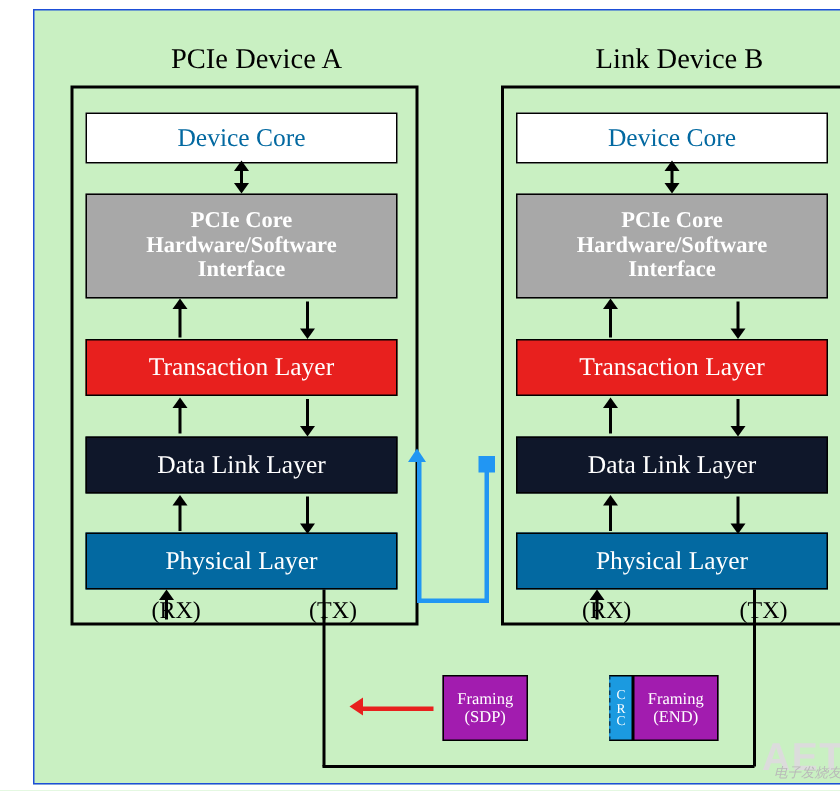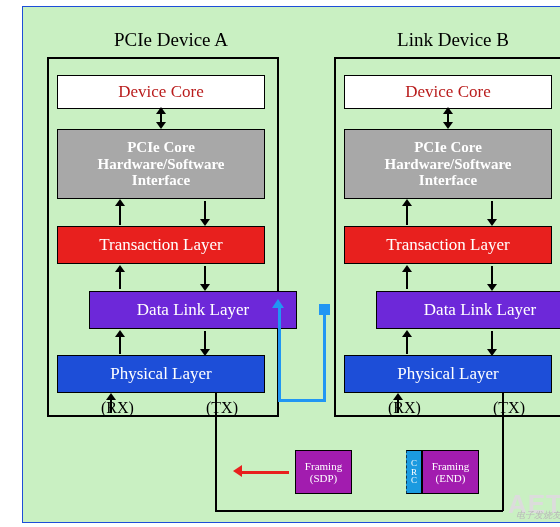--- a/index.html
+++ b/index.html
@@ -41,32 +41,32 @@
     align-items:center;
     justify-content:center;
     text-align:center;
     font-size:17px;
     color:#ffffff;
     font-family:"Liberation Serif", serif;
     line-height:1.12;
   }
   .layer.core{
     background:#ffffff;
-    color:#b91c1c;
+    color:#0369a1;
   }
   .layer.hwsw{
     background:#a8a8a8;
     color:#ffffff;
     font-size:15px;
     flex-direction:column;
     font-weight:bold;
   }
   .layer.trans{ background:#e8201e; }
-  .layer.dll{ background:#6d28d9;margin-left:32px; }
-  .layer.phy{ background:#1d4ed8; }
+  .layer.dll{ background:#0f172a; }
+  .layer.phy{ background:#0369a1; }
 
   .rxtx{
     position:absolute;
     font-size:16px;
     color:#000;
     font-family:"Liberation Serif", serif;
     white-space:nowrap;
   }
   .line-v{
     position:absolute;

